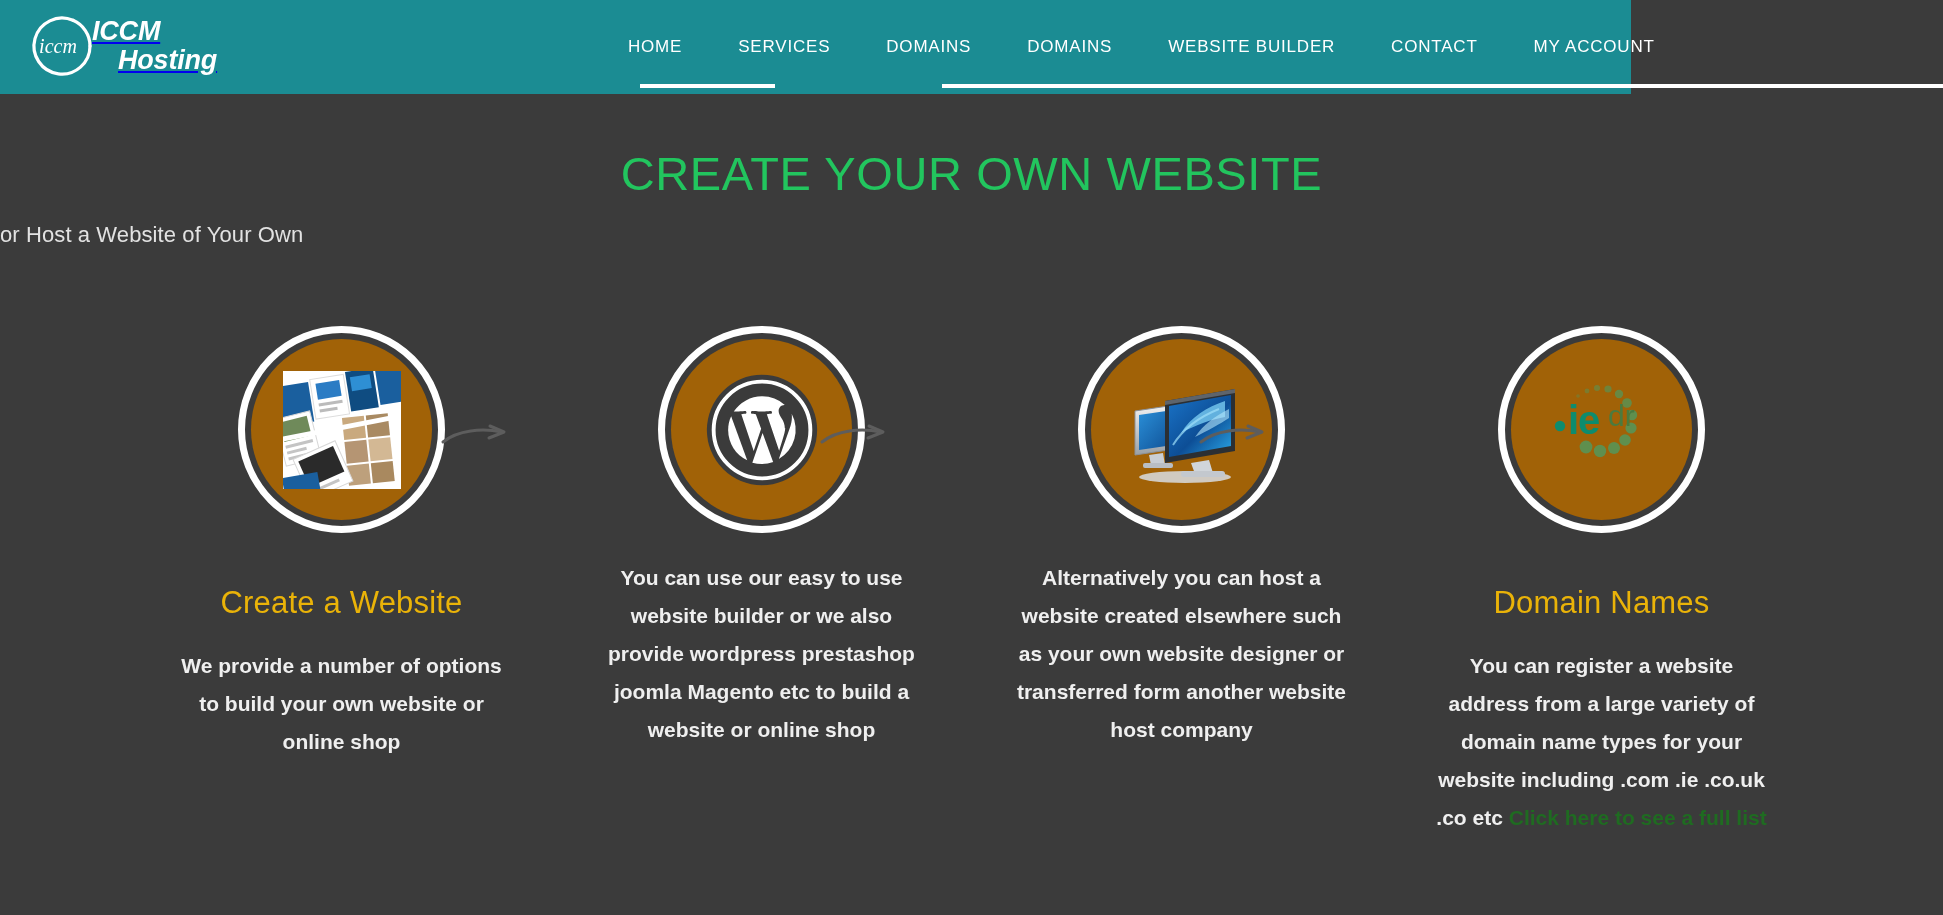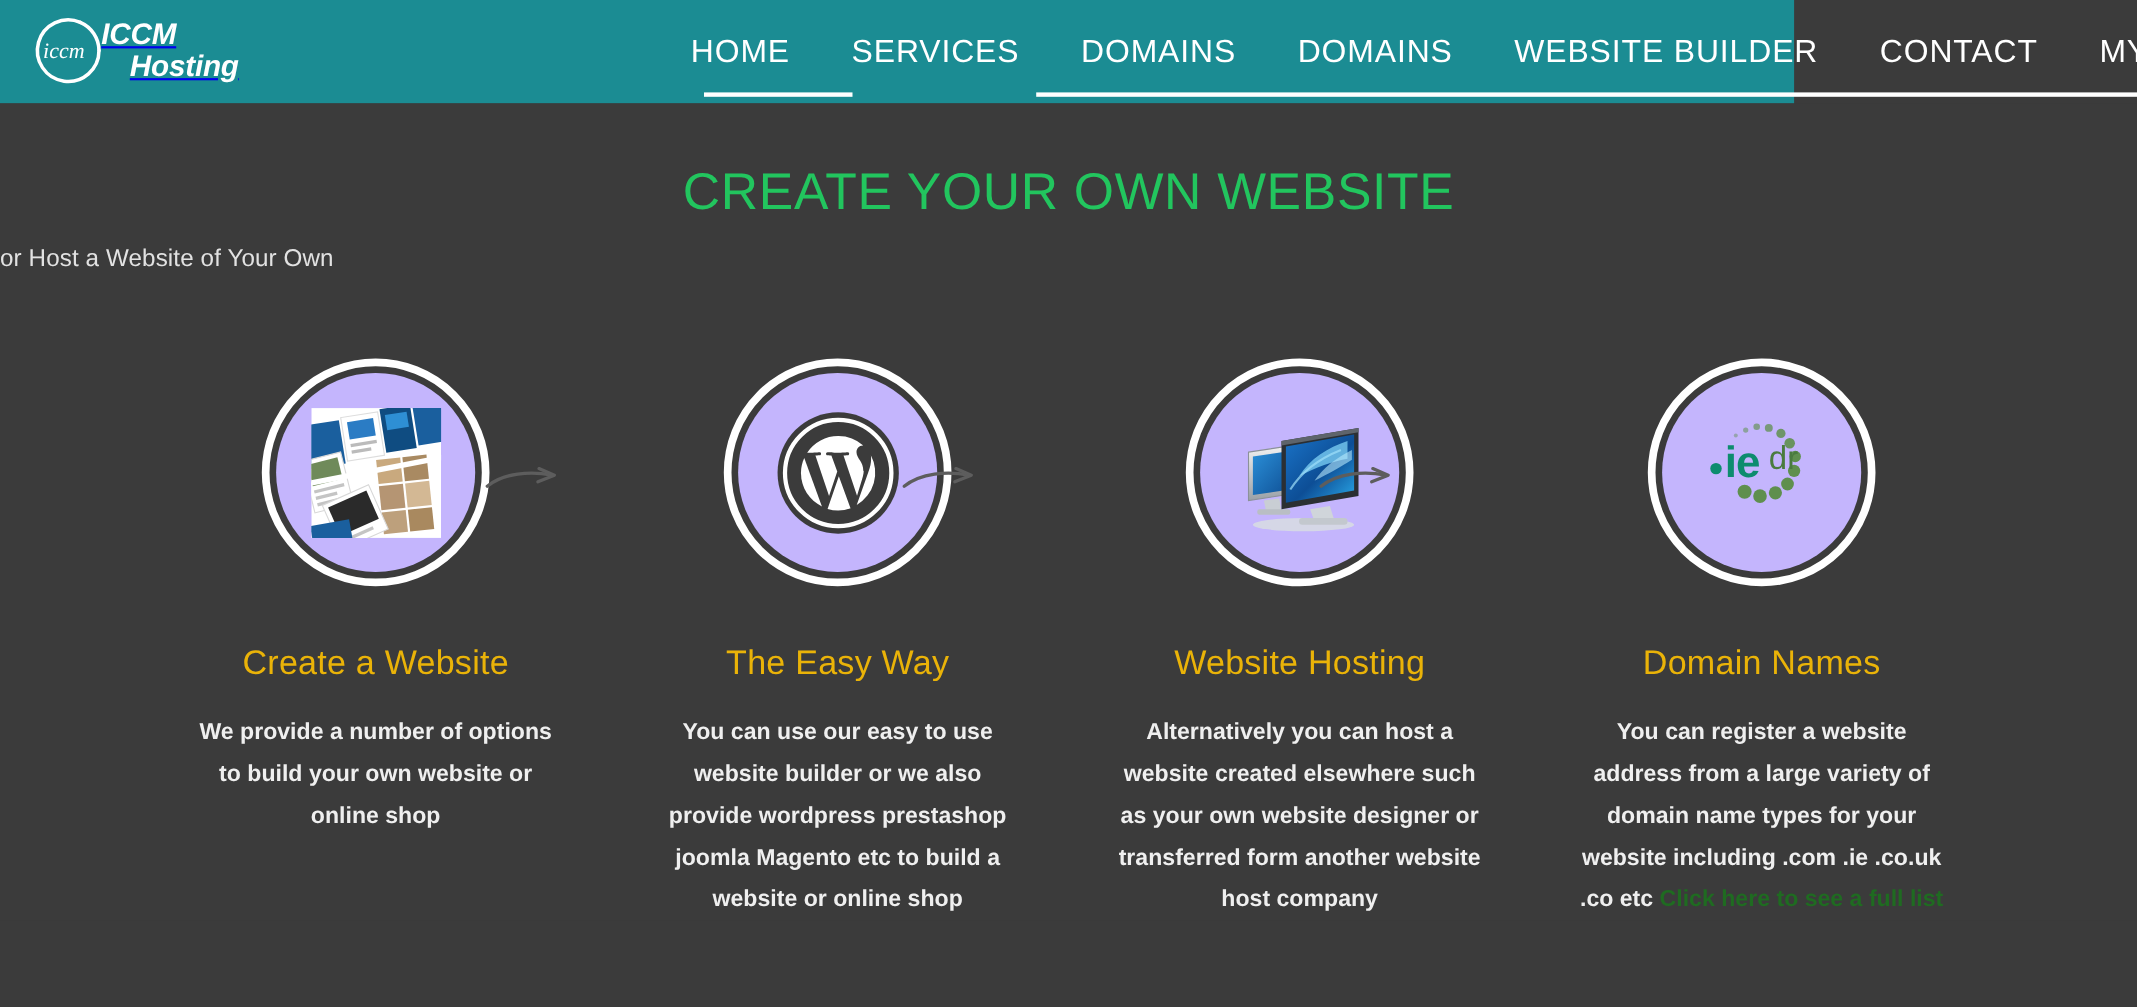--- a/index.html
+++ b/index.html
@@ -52,21 +52,21 @@
   .main-nav {
     position: absolute;
     left: 628px;
     top: 0;
     height: 94px;
     display: flex;
     align-items: center;
   }
   .nav-item {
     color: #ffffff;
-    font-size: 29px;
+    font-size: 17px;
     letter-spacing: 0.8px;
     text-decoration: none;
     padding: 0 0;
     margin-right: 56px;
     white-space: nowrap;
     cursor: pointer;
     font-weight: 400;
   }
   .nav-item:last-child { margin-right: 0; }
 
@@ -128,21 +128,21 @@
     background: #3b3b3b;
     display: flex;
     align-items: center;
     justify-content: center;
     padding: 6px;
   }
   .circle-inner {
     width: 100%;
     height: 100%;
     border-radius: 50%;
-    background: #c4b5fd;
+    background: #a16207;
     display: flex;
     align-items: center;
     justify-content: center;
     overflow: hidden;
     position: relative;
   }
 
   .feature-title {
     color: #eab308;
     font-size: 31px;
@@ -293,21 +293,20 @@
               <circle cx="61" cy="61" r="57" fill="#3b3b3b"></circle>
               <circle cx="61" cy="61" r="50" fill="none" stroke="#ffffff" stroke-width="4"></circle>
               <path fill="#ffffff" d="M26 61c0 13.8 8 25.8 19.7 31.4L29.1 46.9C27.1 51.2 26 56 26 61z"></path>
               <path fill="#ffffff" d="M84.6 59.2c0-4.3-1.5-7.3-2.9-9.6-1.8-2.9-3.5-5.3-3.5-8.2 0-3.2 2.4-6.2 5.9-6.2h.5A34.8 34.8 0 0 0 61 26.2a35 35 0 0 0-29.2 15.7h2.2c3.7 0 9.4-.5 9.4-.5 1.9-.1 2.1 2.7.2 2.9 0 0-1.9.2-4 .3l12.8 38.1 7.7-23.1-5.5-15c-1.9-.1-3.7-.3-3.7-.3-1.9-.1-1.7-3 .2-2.9 0 0 5.8.5 9.3.5 3.7 0 9.4-.5 9.4-.5 1.9-.1 2.1 2.7.2 2.9 0 0-1.9.2-4 .3l12.7 37.8 3.6-11.7c1.6-5 2.7-8.6 2.7-11.7z"></path>
               <path fill="#ffffff" d="M61.6 64.1 51 94.8a35.2 35.2 0 0 0 21.7-.6l-.3-.5-10.8-29.6z"></path>
               <path fill="#ffffff" d="M91.7 44.3c.2 1.1.2 2.3.2 3.6 0 3.6-.7 7.6-2.7 12.6L78.4 91a35 35 0 0 0 13.3-46.7z"></path>
             </svg>
           </span>
         </div>
       </div>
-      <h2 class="feature-title">The Easy Way</h2>
       <p class="feature-desc">You can use our easy to use website builder or we also provide wordpress prestashop joomla Magento etc to build a website or online shop</p>
     </div>
 
     <div class="feature-card">
       <div class="circle-frame">
         <div class="circle-inner">
           <span class="monitors">
             <svg width="138" height="112" viewBox="0 0 138 112" aria-hidden="true">
               <defs>
                 <linearGradient id="scr1" x1="0" y1="0" x2="1" y2="1">
@@ -343,21 +342,20 @@
                 <path d="M116 34c-14 7-26 16-34 28 12-6 25-13 34-19z" fill="#b6e7fb" opacity="0.6"></path>
                 <path d="M60 70c10-16 26-28 46-36" fill="none" stroke="#9fe0fa" stroke-width="2" opacity="0.7"></path>
 
                 <polygon points="78,88 96,85 100,98 82,99" fill="#d0d5da"></polygon>
                 <rect x="68" y="96" width="44" height="6" rx="3" fill="#c3c8ce"></rect>
               </g>
             </svg>
           </span>
         </div>
       </div>
-      <h2 class="feature-title">Website Hosting</h2>
       <p class="feature-desc">Alternatively you can host a website created elsewhere such as your own website designer or transferred form another website host company</p>
     </div>
 
     <div class="feature-card">
       <div class="circle-frame">
         <div class="circle-inner">
           <span class="iedr">
             <svg width="128" height="128" viewBox="0 0 128 128" aria-hidden="true">
 
               <g fill="#5f8f4e">

